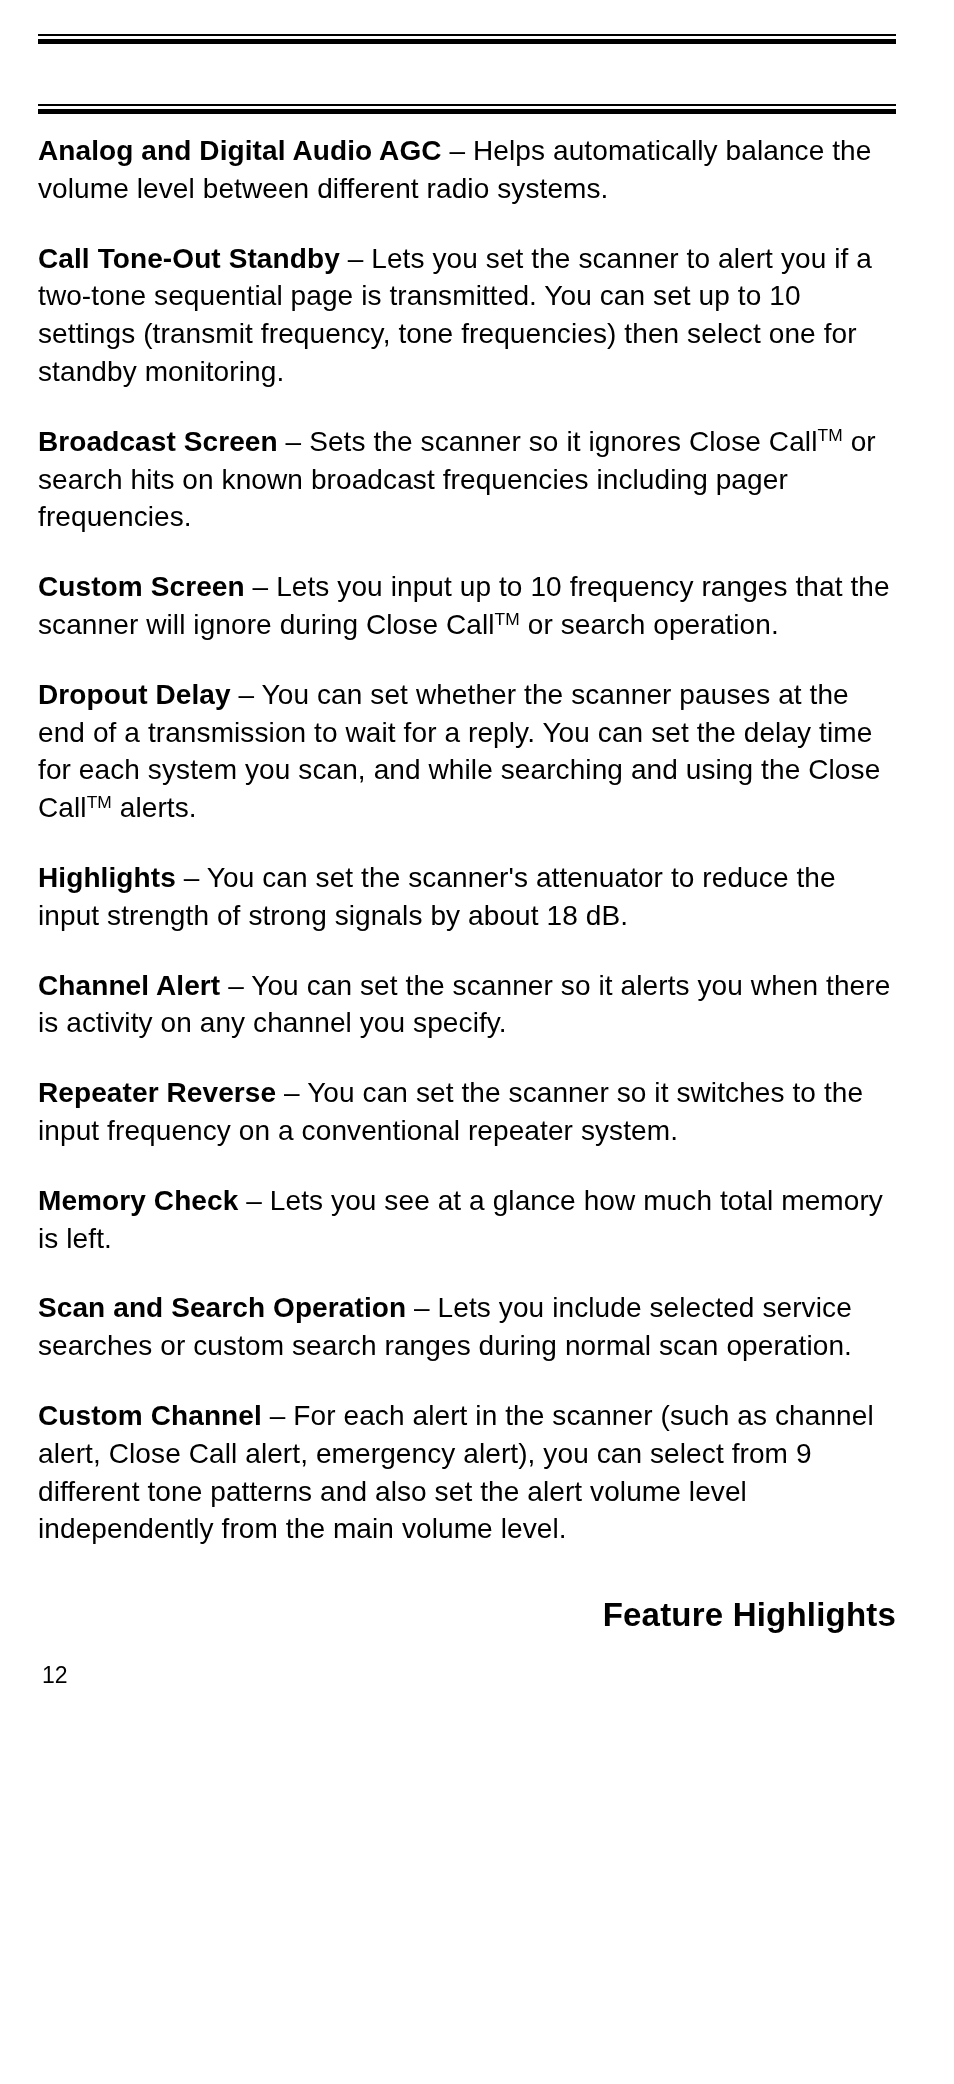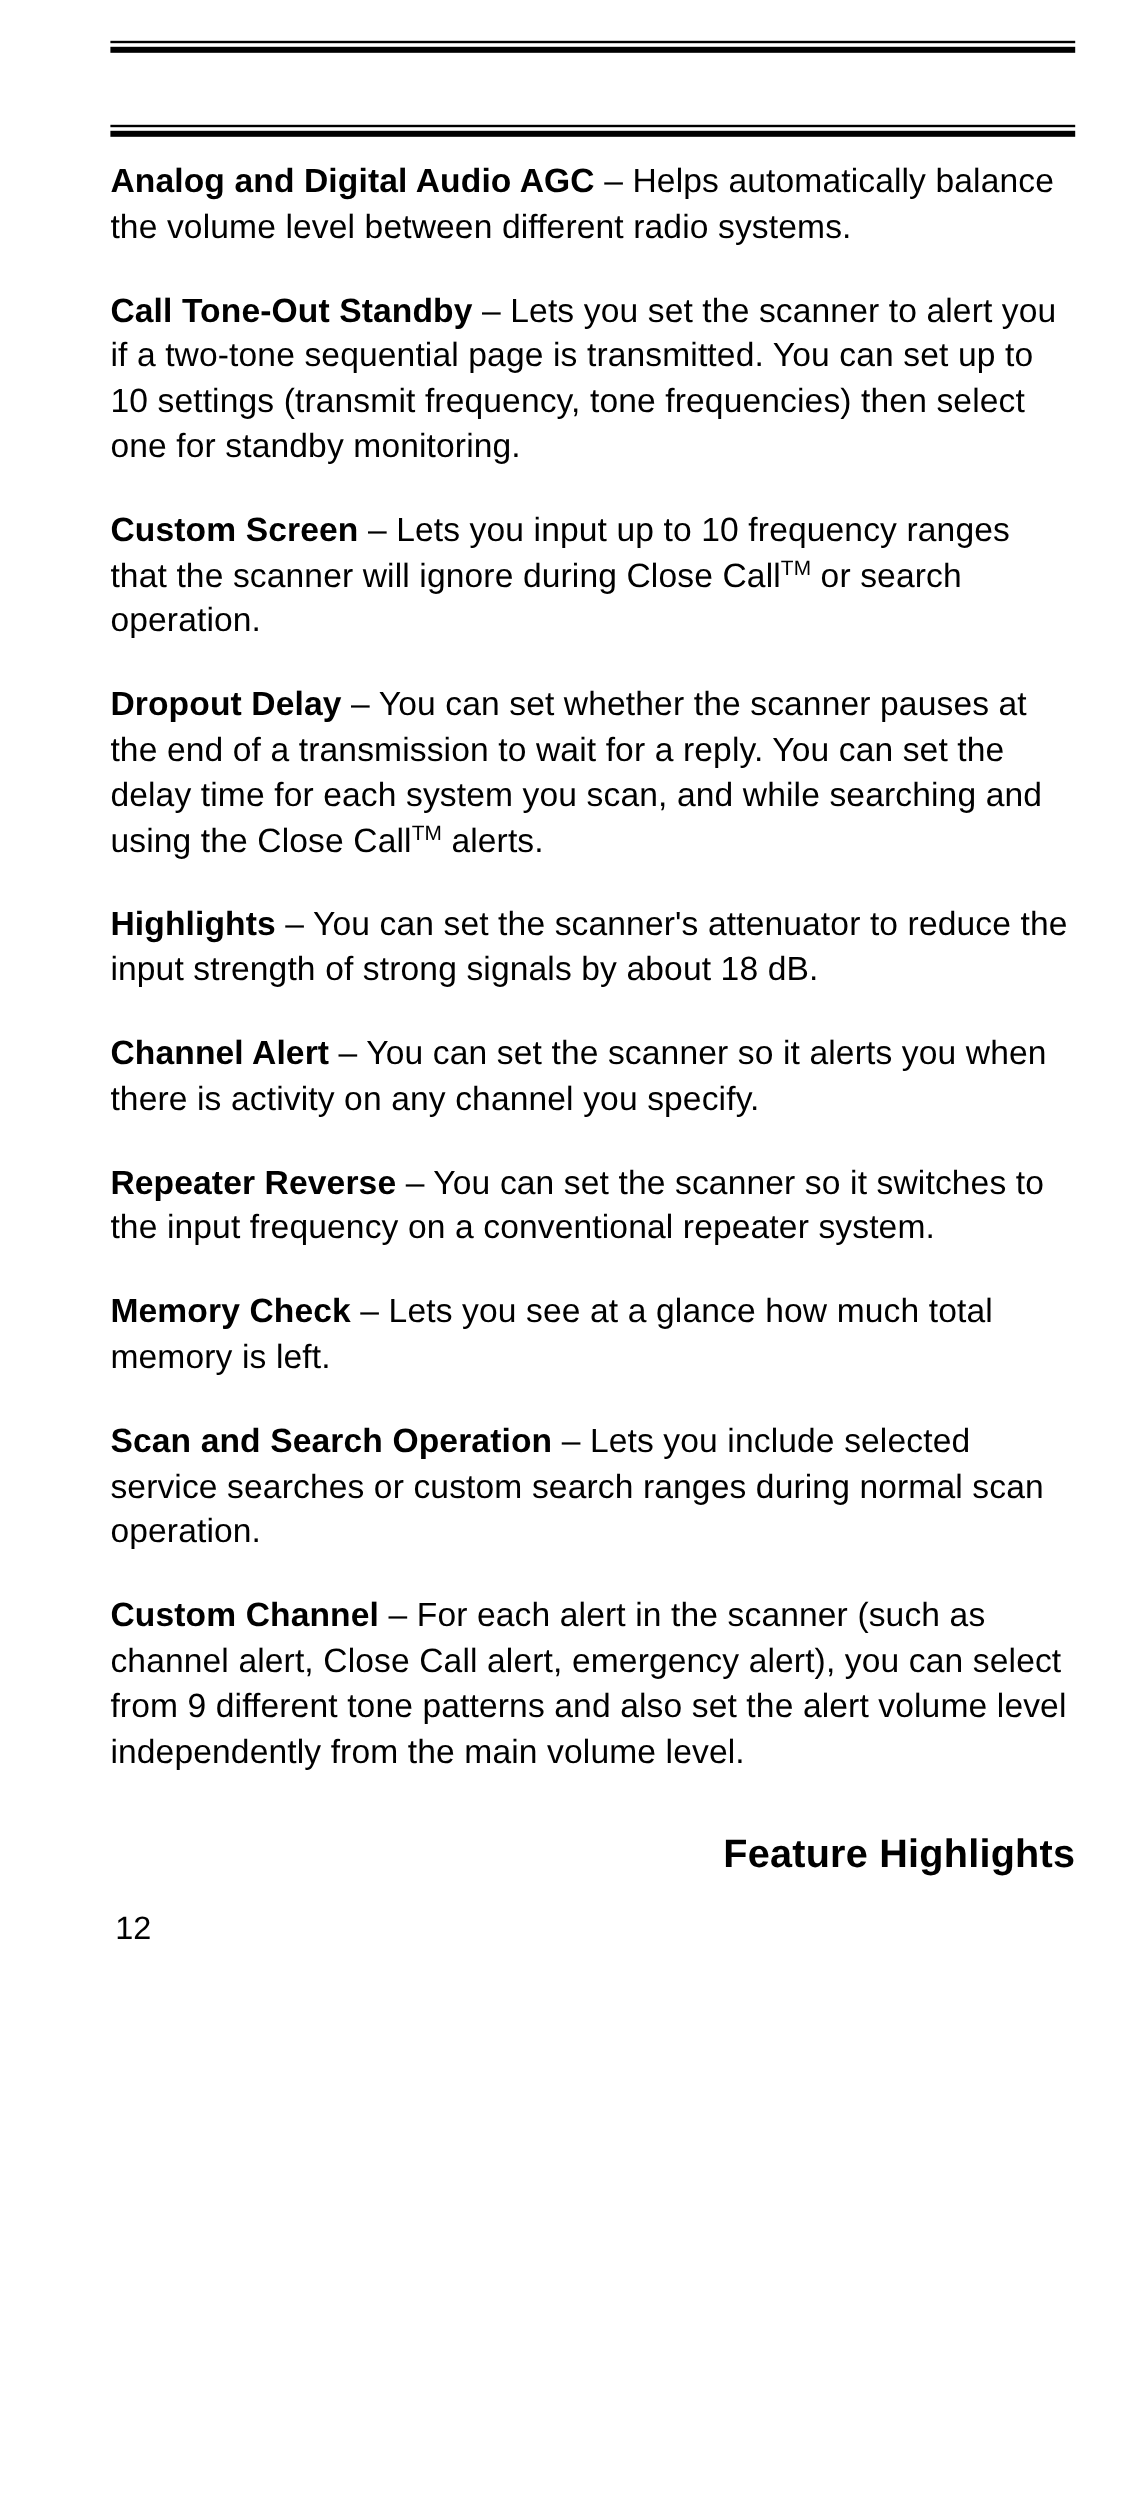--- a/index.html
+++ b/index.html
@@ -4,21 +4,21 @@
 <style>
   body {
     margin: 0;
     padding: 0;
     background: #fff;
     font-family: Arial, Helvetica, sans-serif;
     color: #000;
     width: 954px;
   }
   .page {
-    padding: 0 58px 50px 92px;
+    padding: 0 58px 50px 38px;
     box-sizing: border-box;
   }
   .rule-block {
     margin-top: 34px;
   }
   .rule-thick {
     border: none;
     border-top: 5px solid #000;
     margin: 0;
   }
@@ -48,21 +48,21 @@
     top: 0.05em;
   }
   .footer-title {
     text-align: right;
     font-weight: bold;
     font-size: 33px;
     margin-top: 48px;
     letter-spacing: 0.2px;
   }
   .page-number {
-    font-size: 27px;
+    font-size: 23px;
     margin-top: 28px;
     padding-left: 4px;
   }
 </style>
 </head>
 <body>
 
 <div class="page">
 
   <div class="rule-block">
@@ -75,20 +75,21 @@
 
   <div class="rule-block" style="margin-top:0">
     <hr class="rule-thin">
     <div class="gap-small"></div>
     <hr class="rule-thick">
   </div>
 
   <div class="content" id="content">
       <div class="entry"><span class="term">Analog and Digital Audio AGC</span><span> – </span><span>Helps automatically balance the volume level between different radio systems.</span></div>
       <div class="entry"><span class="term">Call Tone-Out Standby</span><span> – </span><span>Lets you set the scanner to alert you if a two-tone sequential page is transmitted. You can set up to 10 settings (transmit frequency, tone frequencies) then select one for standby monitoring.</span></div>
+      <div class="entry"><span class="term">Broadcast Screen</span><span> – </span><span>Sets the scanner so it ignores Close Call</span><sup class="tm">TM</sup><span> or search hits on known broadcast frequencies including pager frequencies.</span></div>
       <div class="entry"><span class="term">Custom Screen</span><span> – </span><span>Lets you input up to 10 frequency ranges that the scanner will ignore during Close Call</span><sup class="tm">TM</sup><span> or search operation.</span></div>
       <div class="entry"><span class="term">Dropout Delay</span><span> – </span><span>You can set whether the scanner pauses at the end of a transmission to wait for a reply. You can set the delay time for each system you scan, and while searching and using the Close Call</span><sup class="tm">TM</sup><span> alerts.</span></div>
       <div class="entry"><span class="term">Highlights</span><span> – </span><span>You can set the scanner's attenuator to reduce the input strength of strong signals by about 18 dB.</span></div>
       <div class="entry"><span class="term">Channel Alert</span><span> – </span><span>You can set the scanner so it alerts you when there is activity on any channel you specify.</span></div>
       <div class="entry"><span class="term">Repeater Reverse</span><span> – </span><span>You can set the scanner so it switches to the input frequency on a conventional repeater system.</span></div>
       <div class="entry"><span class="term">Memory Check</span><span> – </span><span>Lets you see at a glance how much total memory is left.</span></div>
       <div class="entry"><span class="term">Scan and Search Operation</span><span> – </span><span>Lets you include selected service searches or custom search ranges during normal scan operation.</span></div>
       <div class="entry"><span class="term">Custom Channel</span><span> – </span><span>For each alert in the scanner (such as channel alert, Close Call alert, emergency alert), you can select from 9 different tone patterns and also set the alert volume level independently from the main volume level.</span></div>
     </div>
 

